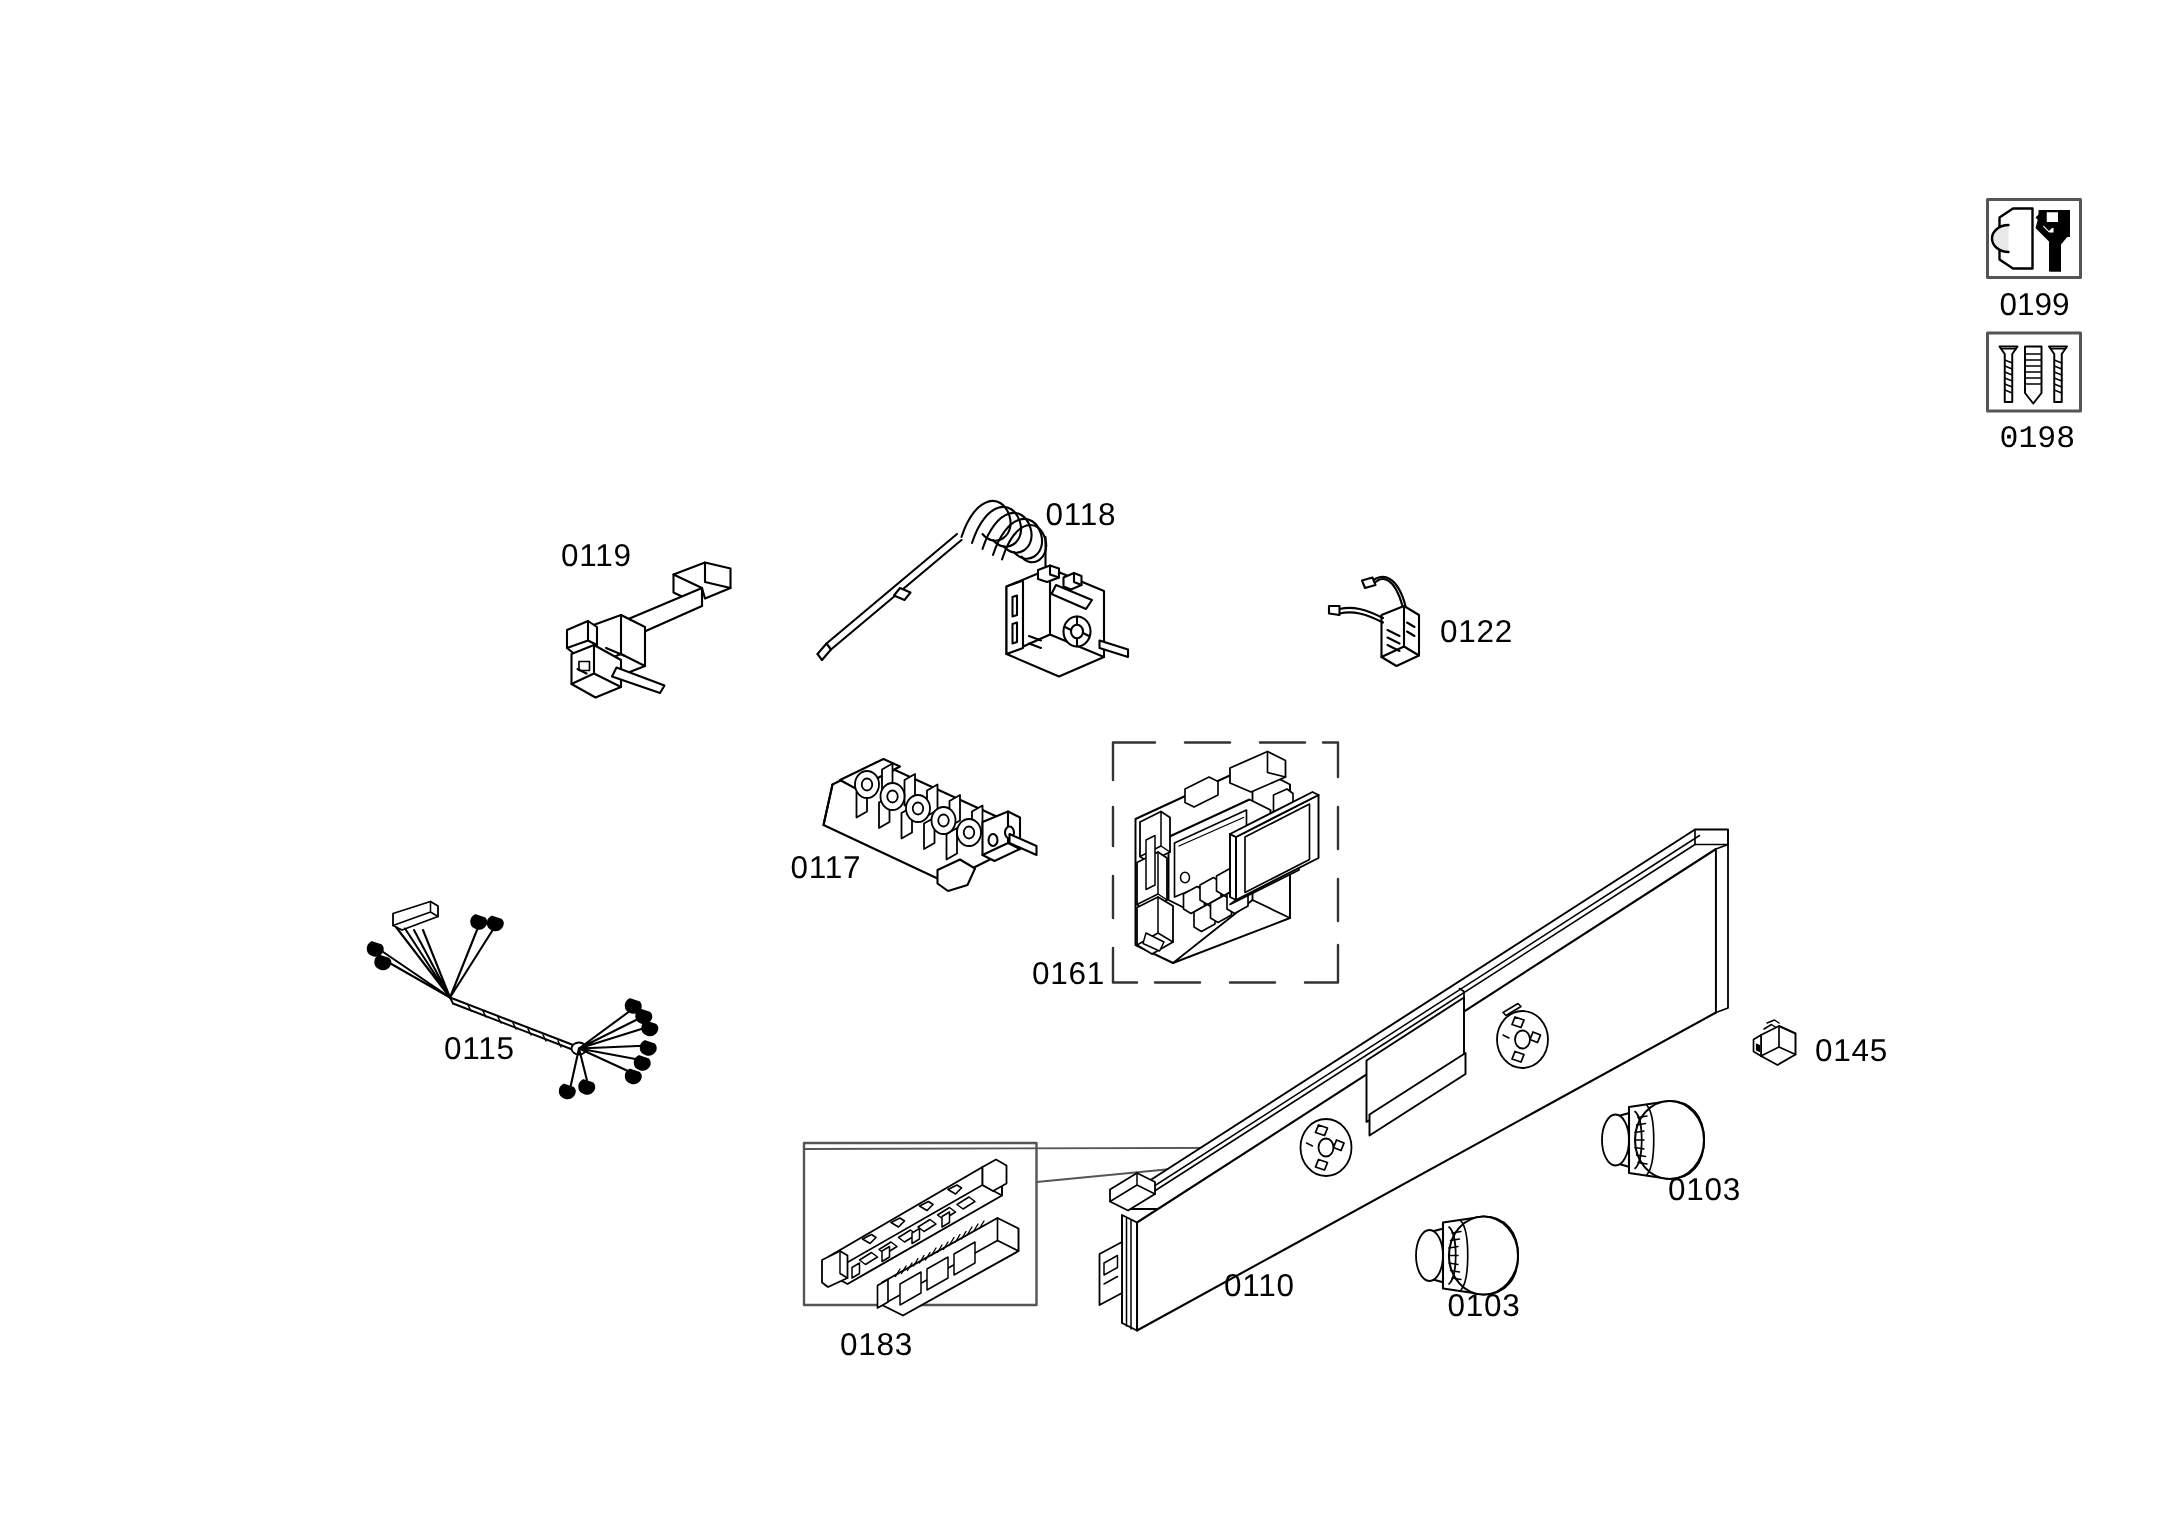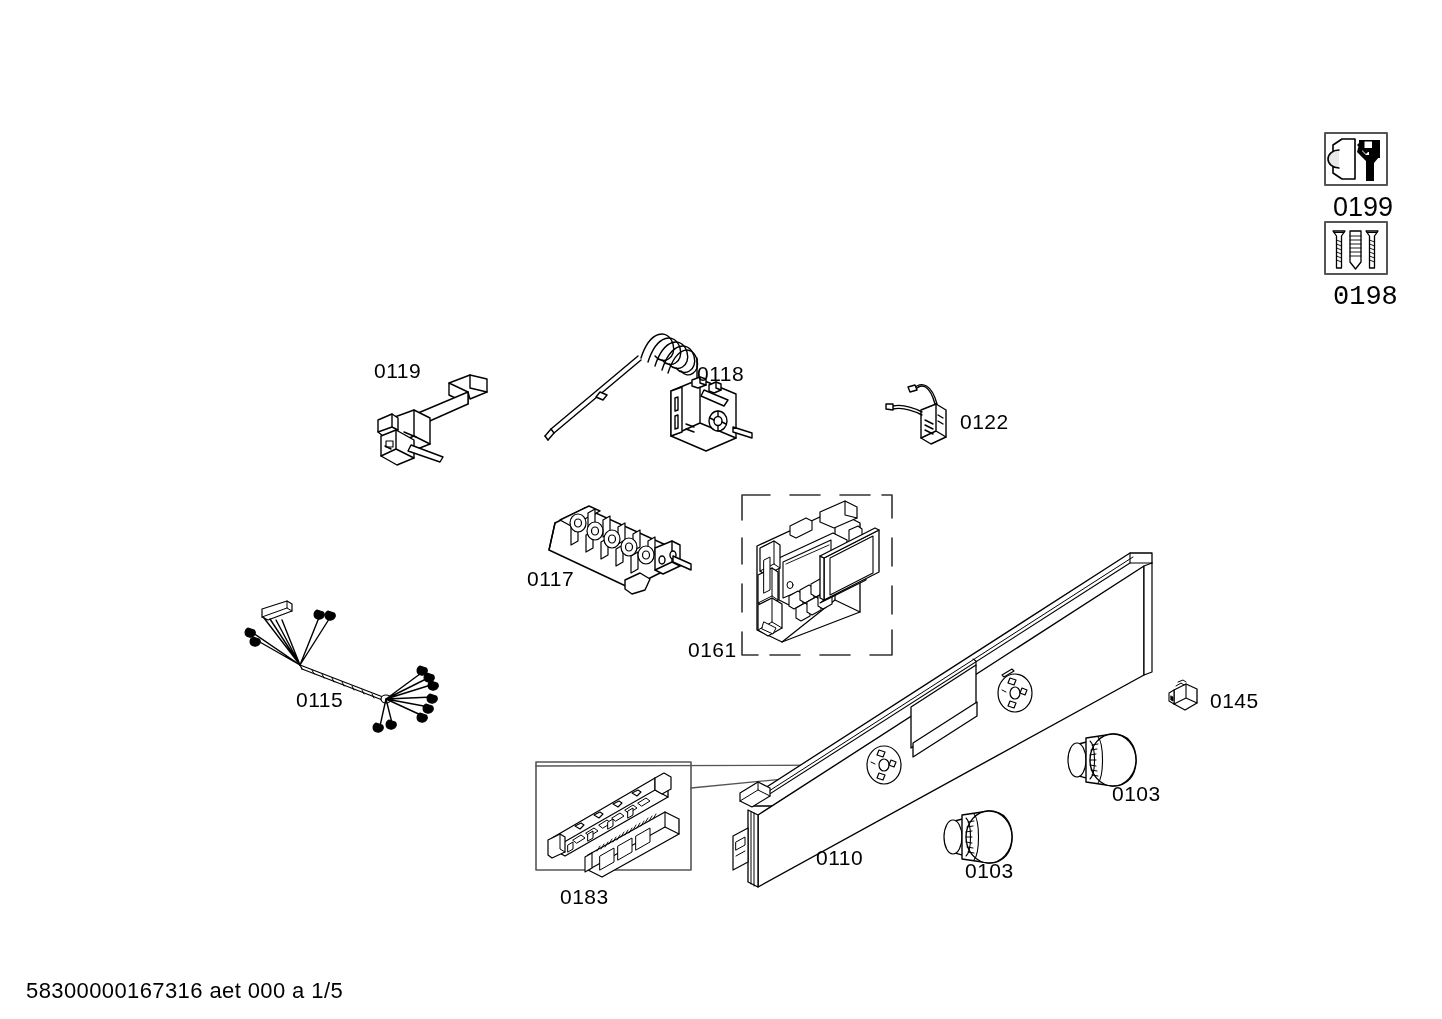--- a/index.html
+++ b/index.html
@@ -23,21 +23,21 @@
     font-family:"Liberation Sans","DejaVu Sans",sans-serif;
   }
   #footer{
     position:absolute;
     left:26px;top:978px;
     font-size:22px;
     letter-spacing:0.4px;
     white-space:nowrap;
     color:#000;
   }
-  .icn-lbl{position:absolute;font-size:27px;white-space:nowrap;}
+  .icn-lbl{position:absolute;font-size:21px;white-space:nowrap;}
 </style>
 </head>
 <body>
 
 <div id="sheet">
 
   <svg id="art" viewBox="0 0 1442 1019" xmlns="http://www.w3.org/2000/svg" fill="none" stroke="#000" stroke-width="1.4" stroke-linecap="round" stroke-linejoin="round">
 
     <g>
       <rect x="1325" y="133" width="62" height="52" fill="#fff" stroke="#555" stroke-width="2"></rect>
@@ -441,29 +441,28 @@
       <g stroke-width="1">
         <path d="M968 822 L974 821 M967 827 L973 826 M966 832 L972 831 M966 837 L972 837 M966 842 L972 843 M967 847 L973 848 M968 852 L974 853"></path>
       </g>
       <path d="M966 818 C 972 823, 972 851, 966 856" stroke-width="1.1"></path>
       <path d="M974 814 C 980 821, 980 853, 974 860" stroke-width="1.1"></path>
     </g>
 
   </svg>
 
   <div class="lbl" style="left:374px;top:360px;">0119</div>
-  <div class="lbl" style="left:697px;top:333px;margin-top:30px;">0118</div>
+  <div class="lbl" style="left:697px;top:333px;">0118</div>
   <div class="lbl" style="left:960px;top:411px;">0122</div>
   <div class="lbl" style="left:527px;top:568px;">0117</div>
   <div class="lbl" style="left:688px;top:639px;">0161</div>
   <div class="lbl" style="left:296px;top:689px;">0115</div>
   <div class="lbl" style="left:1210px;top:690px;">0145</div>
   <div class="lbl" style="left:1112px;top:783px;">0103</div>
   <div class="lbl" style="left:965px;top:860px;">0103</div>
   <div class="lbl" style="left:816px;top:847px;">0110</div>
   <div class="lbl" style="left:560px;top:886px;">0183</div>
 
   <div class="icn-lbl" style="left:1333px;top:192px;">0199</div>
   <div class="icn-lbl" style="left:1333px;top:282px;font-family:Liberation Mono, monospace;">0198</div>
 
-  <div id="footer">58300000167316 aet 000 a 1/5</div>
 
 </div>
 
 </body></html>

